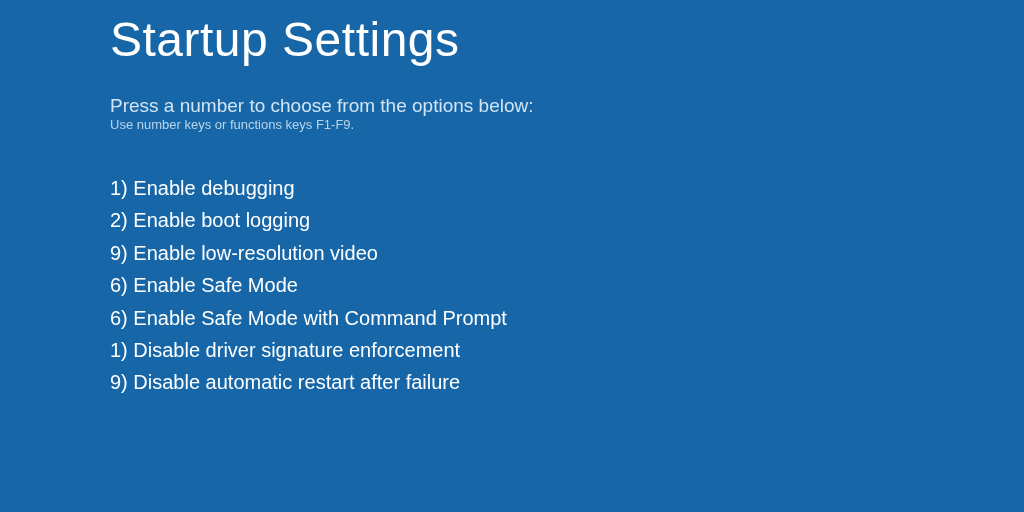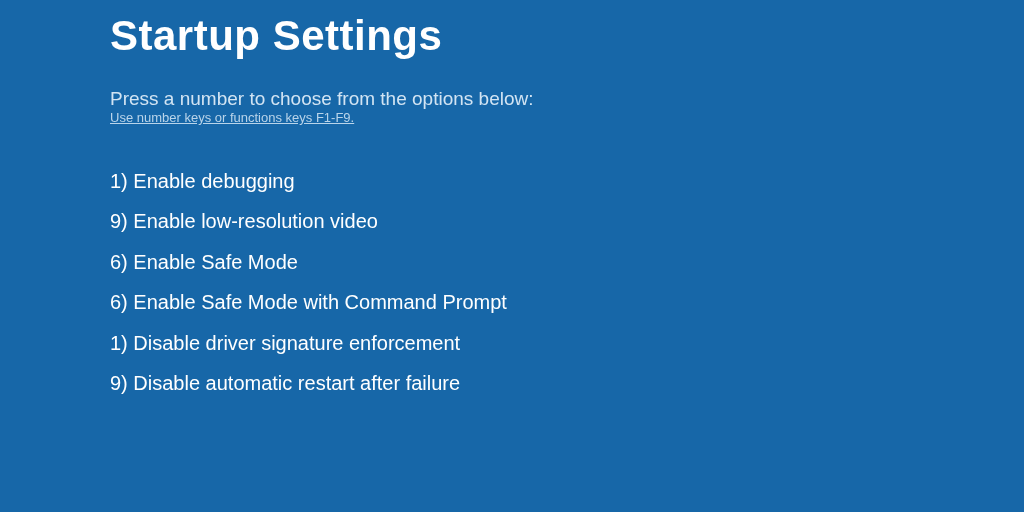--- a/index.html
+++ b/index.html
@@ -8,56 +8,55 @@
       height: 512px;
       background: #1767a8;
       font-family: "Segoe UI Light", "Segoe UI", -apple-system, BlinkMacSystemFont, sans-serif;
       font-weight: 300;
       color: #ffffff;
       overflow: hidden;
       padding-left: 110px;
       padding-top: 12px;
     }
     .title {
-      font-size: 42px;
-      font-weight: 700;
+      font-size: 48px;
+      font-weight: 400;
       letter-spacing: 0.5px;
       margin-bottom: 28px;
       color: #ffffff;
     }
     .instruction {
       font-size: 19px;
       font-weight: 300;
       color: #d2e4f3;
       margin-bottom: 0;
     }
     .hint {
       font-size: 13px;
       font-weight: 300;
       color: #b9d4ea;
       margin-bottom: 40px;
-      text-decoration: underline;
     }
     .options {
       list-style: none;
     }
     .option-item {
       font-size: 20px;
       font-weight: 300;
       line-height: 1.62;
       color: #ffffff;
-      margin-top: 8px;
     }
   </style>
 </head>
 <body>
 
 <h1 class="title">Startup Settings</h1>
 <p class="instruction">Press a number to choose from the options below:</p>
 <p class="hint">Use number keys or functions keys F1-F9.</p>
 <ul class="options">
   <li class="option-item">1) Enable debugging</li>
+  <li class="option-item">2) Enable boot logging</li>
   <li class="option-item">9) Enable low-resolution video</li>
   <li class="option-item">6) Enable Safe Mode</li>
   <li class="option-item">6) Enable Safe Mode with Command Prompt</li>
   <li class="option-item">1) Disable driver signature enforcement</li>
   <li class="option-item">9) Disable automatic restart after failure</li>
 </ul>
 
 </body></html>

